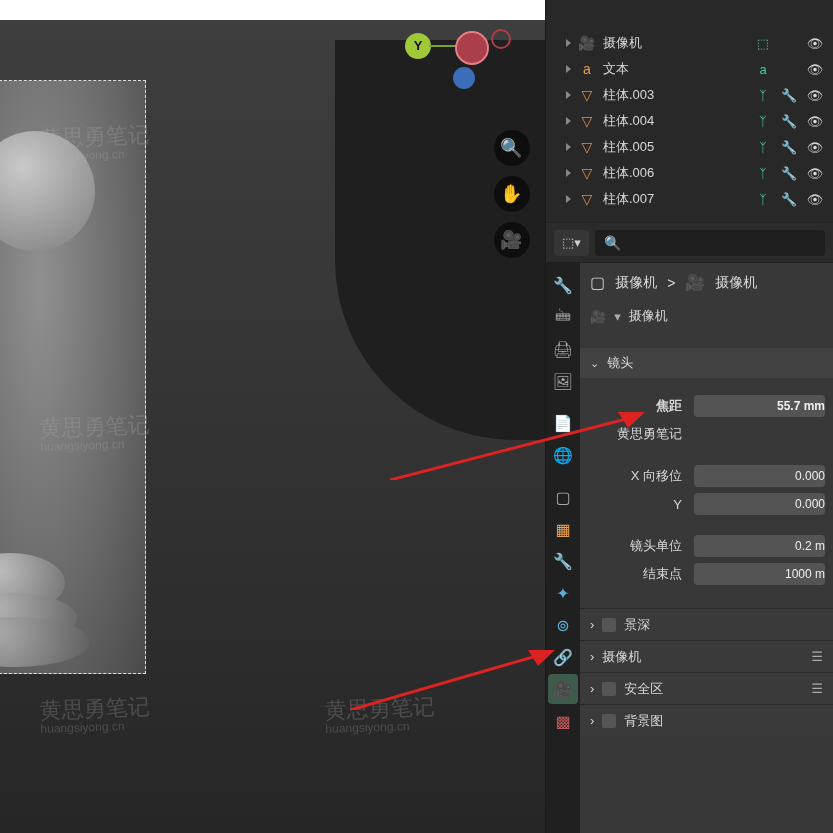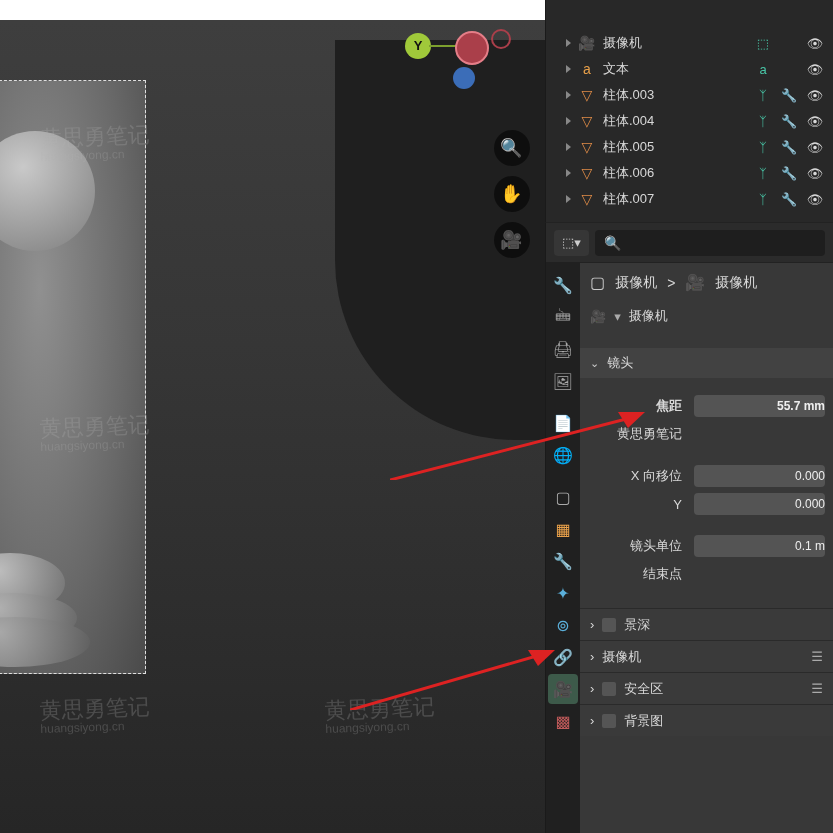--- a/index.html
+++ b/index.html
@@ -209,24 +209,25 @@
   <div class="prop-row" style="margin-top:14px;">
     <div class="prop-label">X 向移位</div>
     <div class="prop-val">0.000</div>
   </div>
   <div class="prop-row">
     <div class="prop-label">Y</div>
     <div class="prop-val">0.000</div>
   </div>
   <div class="prop-row" style="margin-top:14px;">
     <div class="prop-label">镜头单位</div>
-    <div class="prop-val">0.1 m</div>
+    <div class="prop-val">0.2 m</div>
   </div>
   <div class="prop-row">
     <div class="prop-label">结束点</div>
+    <div class="prop-val">1000 m</div>
   </div>
 
   <div class="section-head" style="margin-top:20px;">
     <span class="chevron">›</span>
     <span class="chk"></span>
     <span>景深</span>
   </div>
   <div class="section-head">
     <span class="chevron">›</span>
     <span>摄像机</span>

